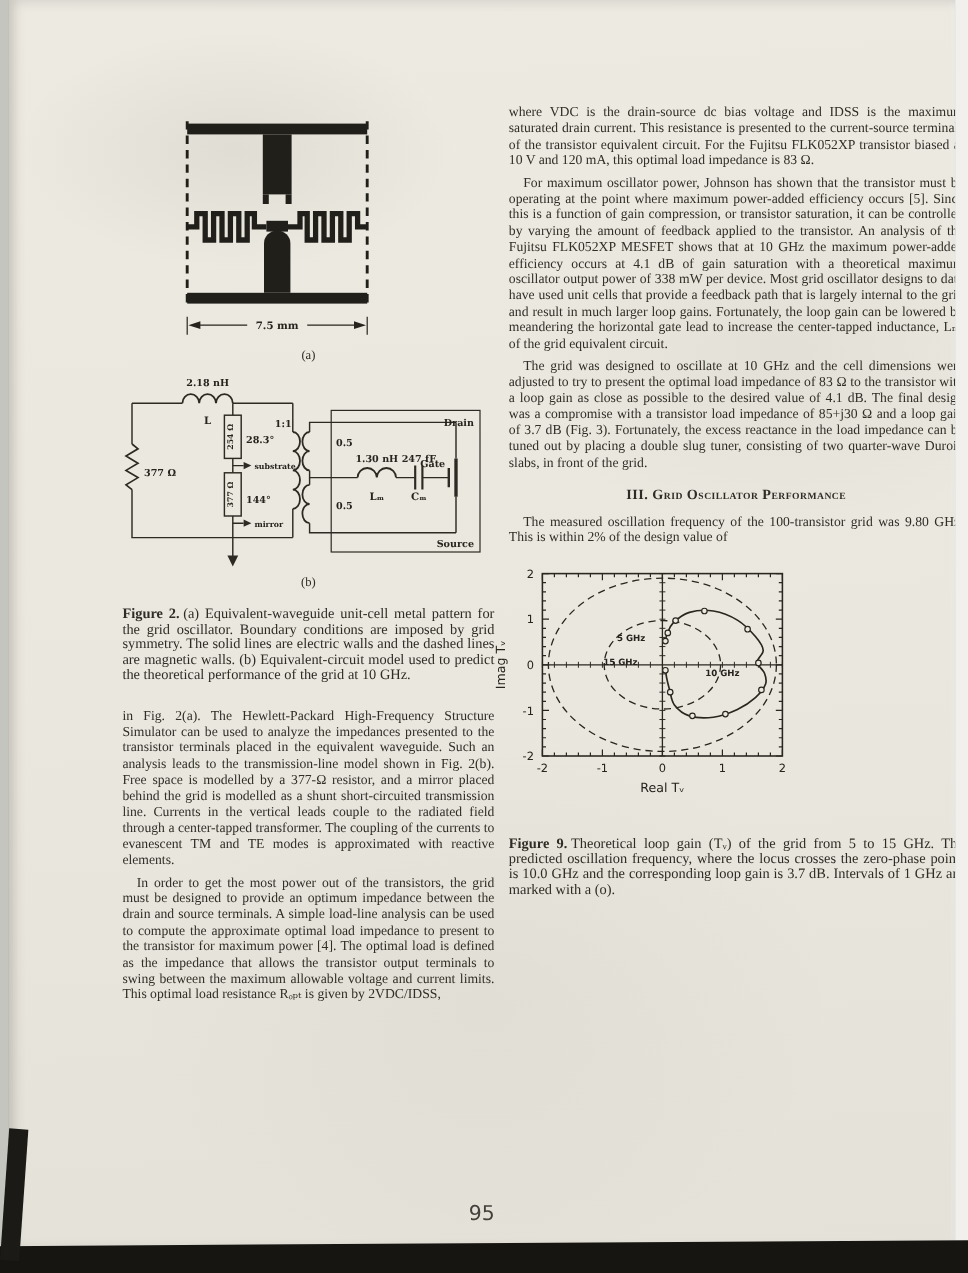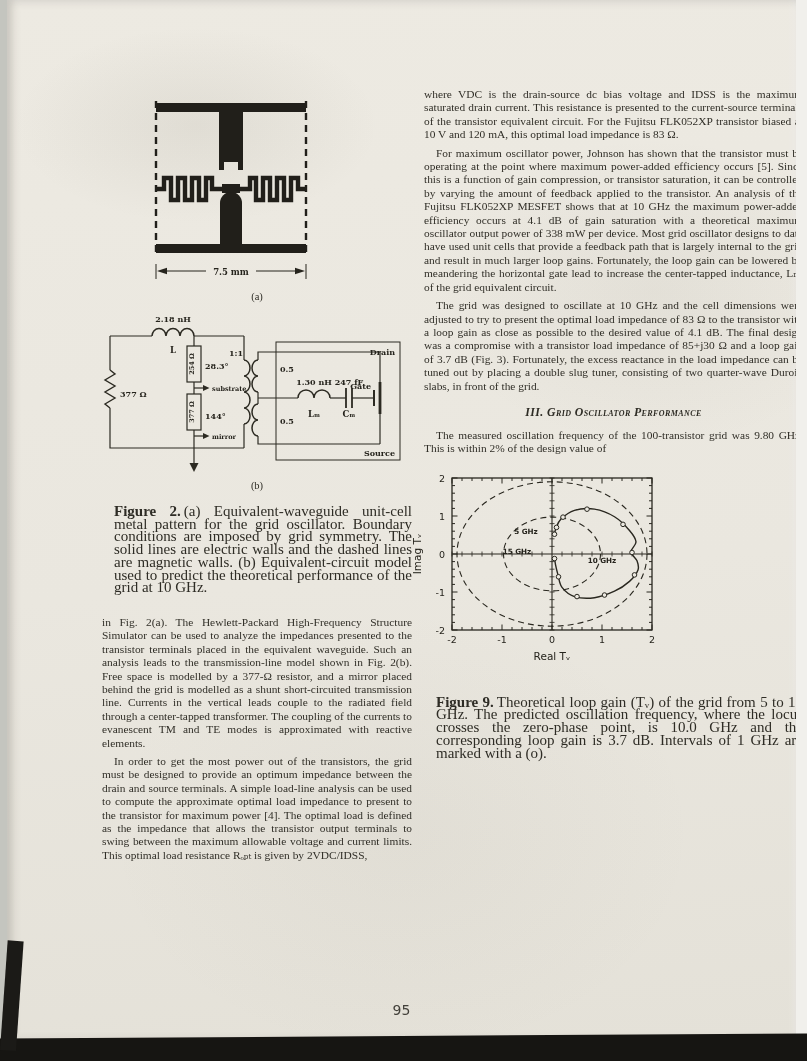--- a/index.html
+++ b/index.html
@@ -17,35 +17,35 @@
   .right-edge{position:absolute; right:0; top:0; width:11px; height:1042px; background:#f1f0ec;}
   .bottom-strip{position:absolute; left:-10px; top:1036px; width:830px; height:34px; background:#161512; transform:rotate(-.35deg);}
   .corner-sliver{position:absolute; left:0; top:940px; width:16px; height:110px; background:#1b1a17; transform:rotate(4deg); transform-origin:bottom left;}
 
   .col{position:absolute; color:#302e27;}
   .col.left{left:95px; top:97px; width:310px;}
   .col.right{left:417px; top:88px; width:379px;}
 
   p.body{font-size:11.4px; line-height:13.4px; text-align:justify; margin:0 0 5px 0;}
   p.body.ind{text-indent:12px;}
-  .caption{font-size:15px; line-height:12.7px; text-align:justify; margin:14px 0 0 12px; color:#2e2c25;}
+  .caption{font-size:12px; line-height:12.7px; text-align:justify; margin:14px 0 0 0; color:#2e2c25;}
   .cap-label{font-weight:bold; margin-right:3px;}
   h3.sect{font-size:11.8px; font-weight:600; font-variant:small-caps; letter-spacing:.4px;
-          text-align:center; margin:12px 0 9px 0; color:#2e2c25;font-style:italic;}
+          text-align:center; margin:12px 0 9px 0; color:#2e2c25;}
 
   .figwrap{text-align:center;}
   .sublabel{font-size:10.5px; text-align:center; margin:2px 0 6px 0; color:#2e2c25;}
   .fig2a-svg{display:block; margin:2px auto 0 44px;}
   .fig2b-svg{display:block; margin:6px 0 0 -8px;}
   .fig3wrap{margin:14px 0 0 -16px;}
   svg text{font-family:"DejaVu Sans","Liberation Sans",sans-serif; fill:#26241d;}
   svg .ser{font-family:"DejaVu Serif","Liberation Serif",serif;}
 
   .pagenum{position:absolute; left:0; top:1002px; width:789px; text-align:center;
-           font-family:"DejaVu Sans","Liberation Sans",sans-serif; font-size:14px; color:#43413b;}
+           font-family:"DejaVu Sans","Liberation Sans",sans-serif; font-size:17px; color:#43413b;}
 </style>
 </head>
 <body>
 
 <div class="stage">
   <div class="page">
 
     <div class="col left">
 
       <div class="figwrap">

